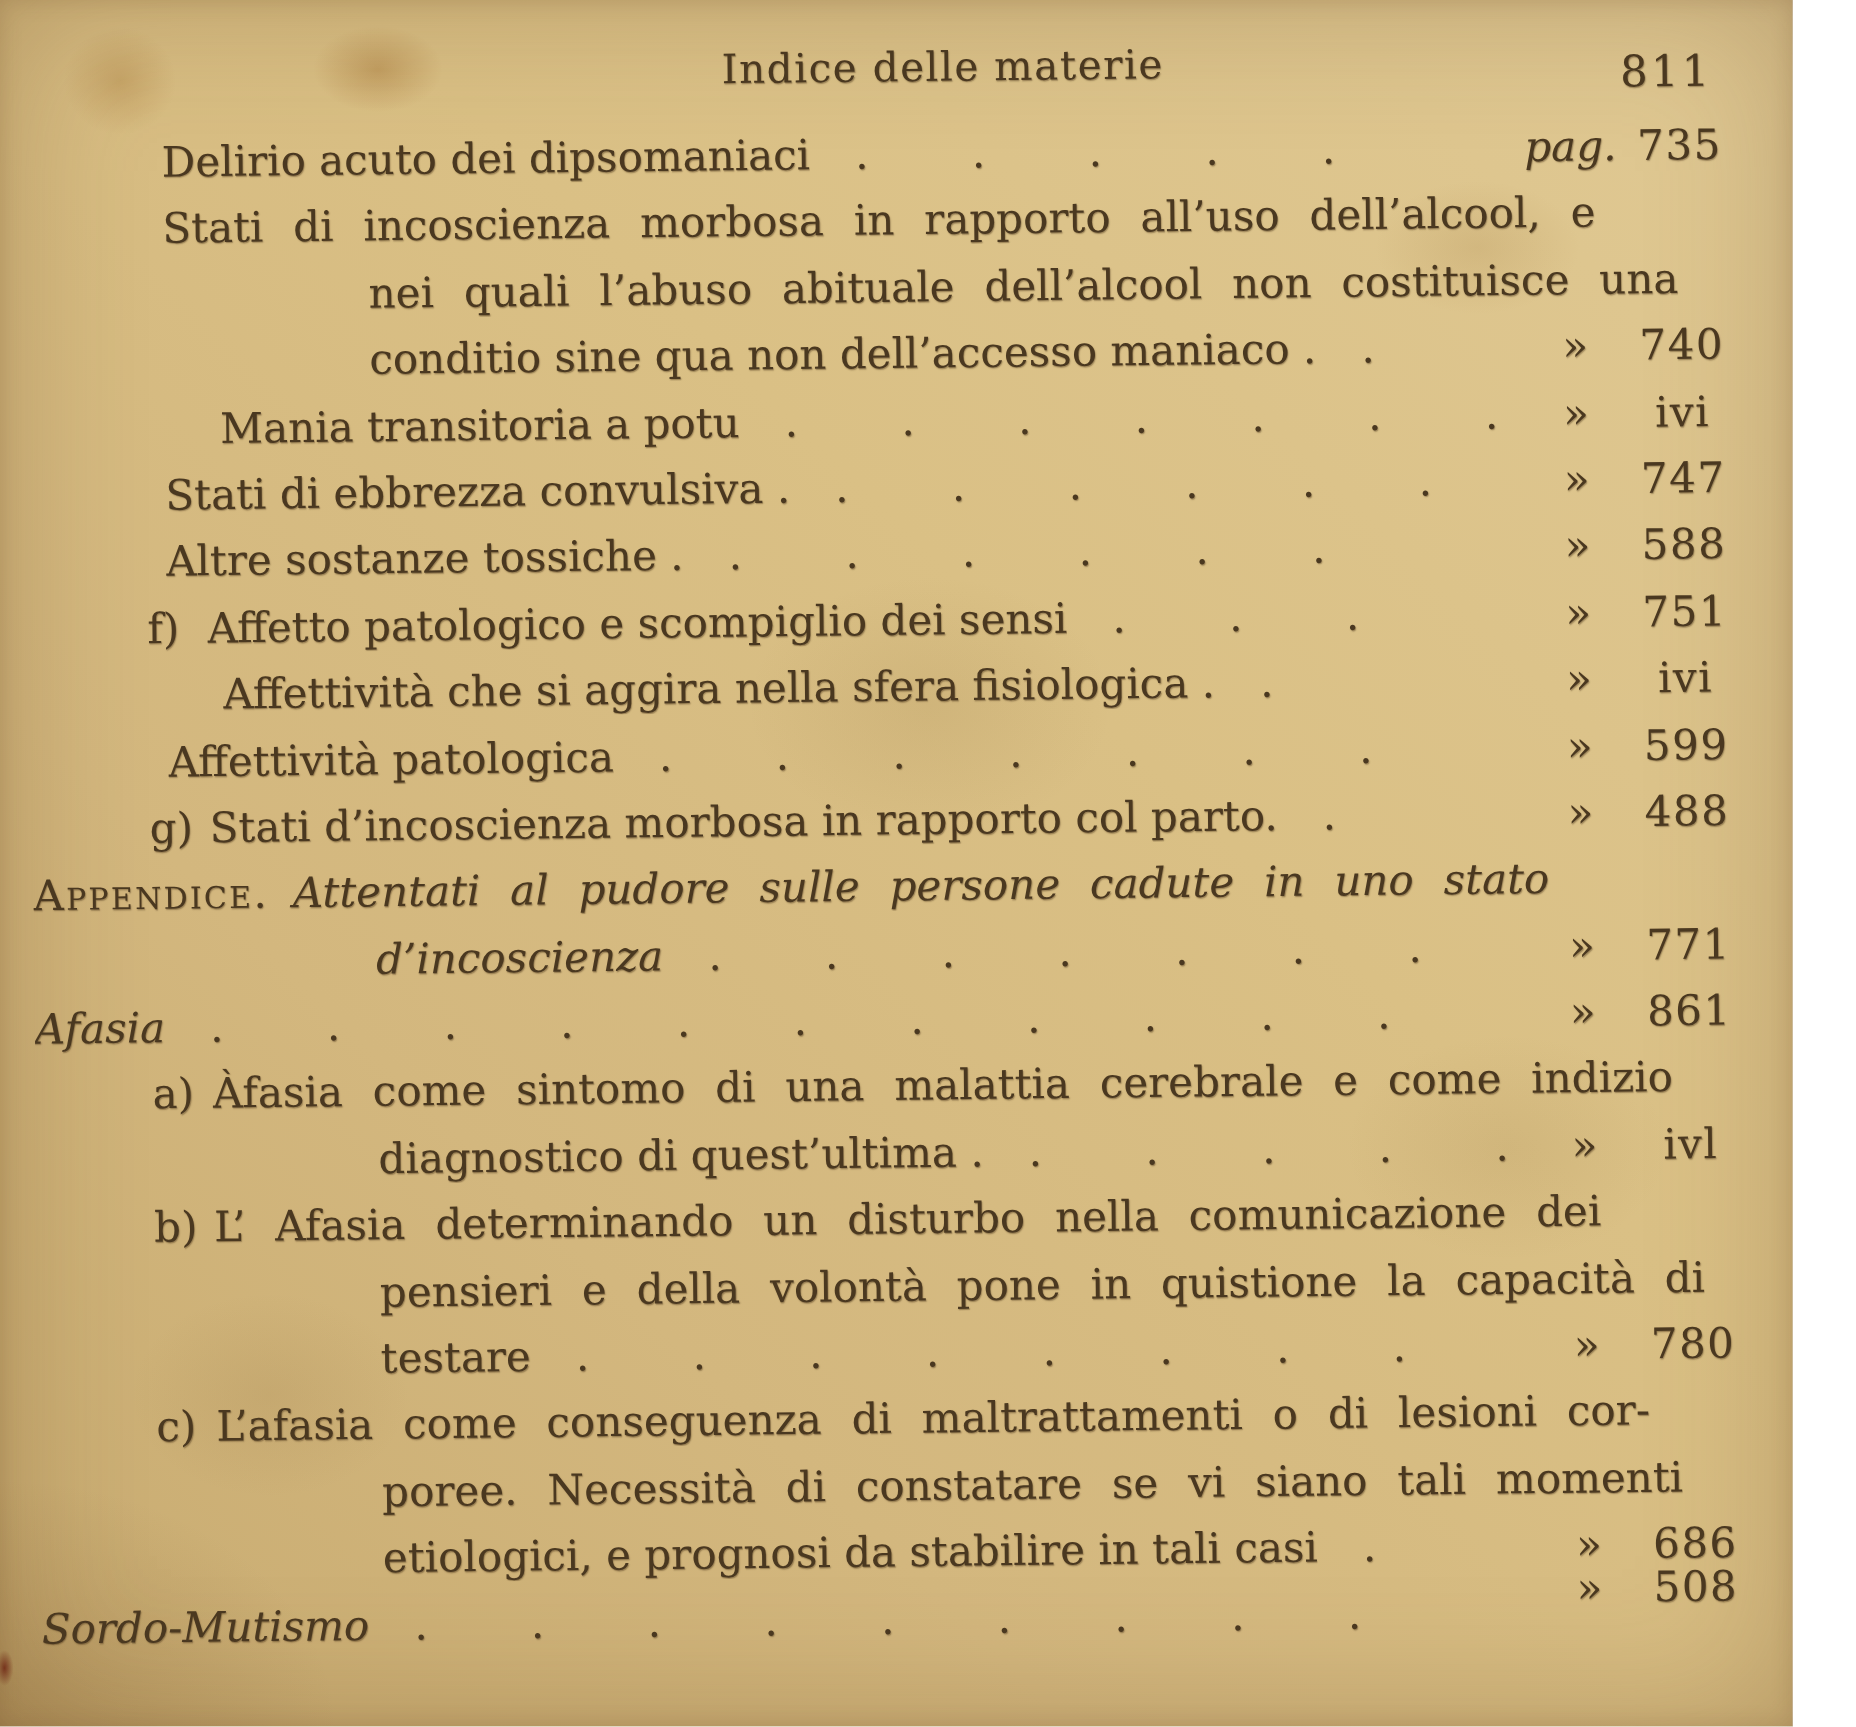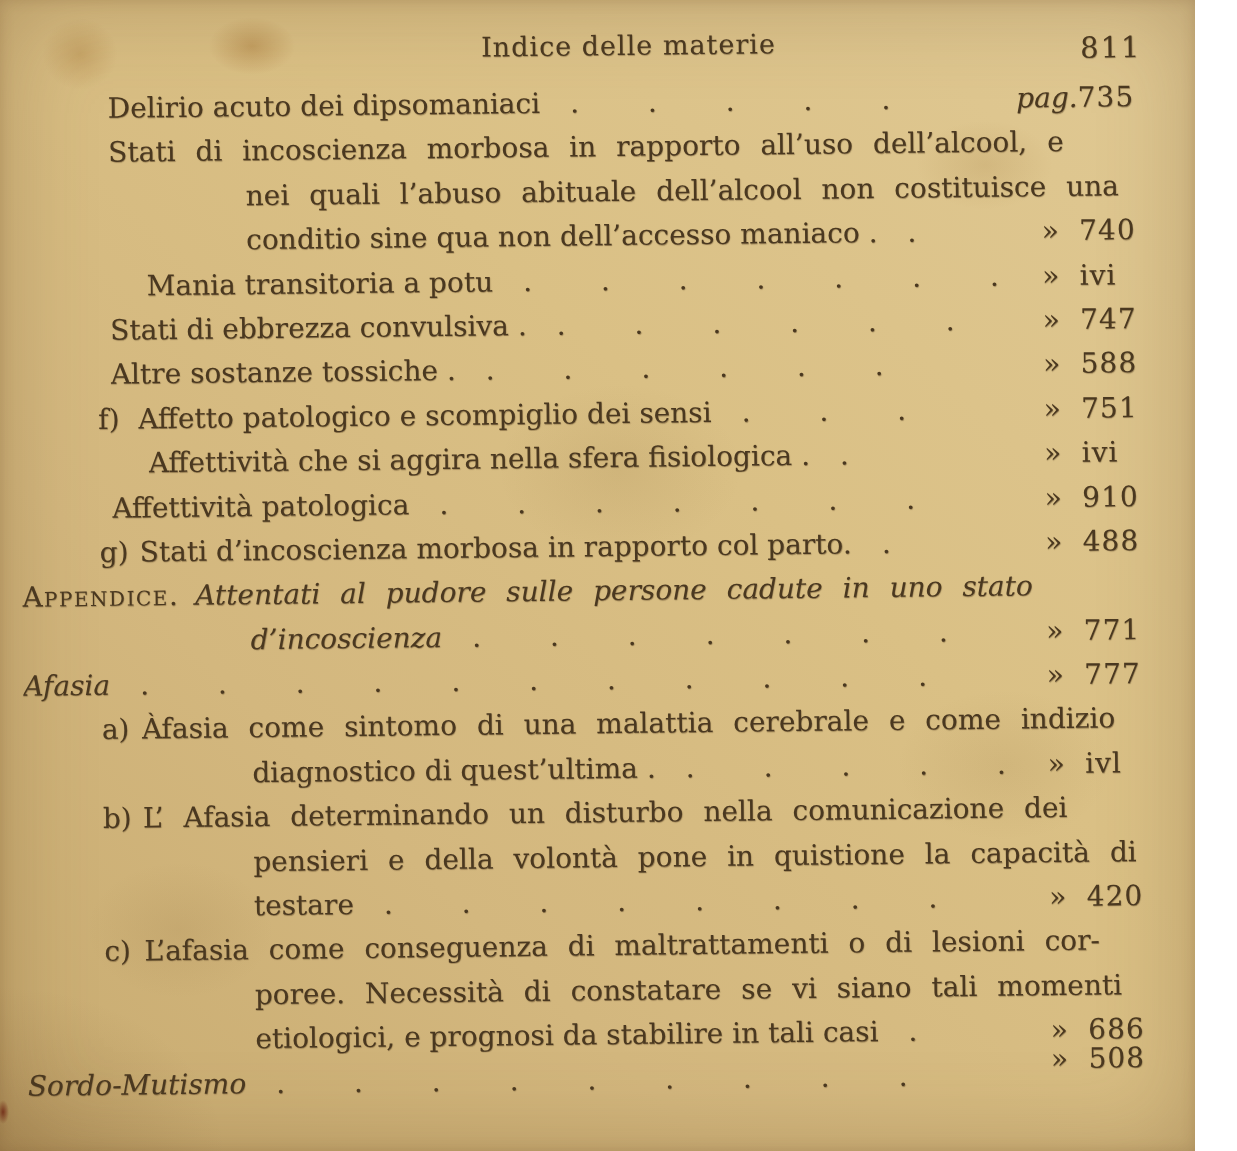--- a/index.html
+++ b/index.html
@@ -46,21 +46,21 @@
   .marker{flex:0 0 40px;}
   .entry-text{flex:0 1 auto;overflow:hidden;}
   .entry-text.fill{word-spacing:11px;}
   .it{font-style:italic;}
   .sc{font-variant:small-caps;letter-spacing:1.5px;margin-right:16px;font-style:normal;}
   .dots{
     flex:1 1 auto;overflow:hidden;white-space:nowrap;
     word-spacing:60px;padding-left:30px;
   }
   .ref{flex:0 0 58px;text-align:center;margin-left:12px;}
-  .page-col{flex:0 0 84px;text-align:left;letter-spacing:1px;}
+  .page-col{flex:0 0 84px;text-align:center;letter-spacing:1px;}
   .raised .ref,.raised .page-col{position:relative;top:-16px;}
 </style>
 </head>
 <body>
 
 <div class="page">
   <div class="content">
     <div class="header">
       <span class="title">Indice delle materie</span>
       <span class="pageno">811</span>
@@ -123,21 +123,21 @@
     <span class="entry-text"><span>Affettività che si aggira nella sfera fisiologica .</span></span>
     <span class="dots">.</span>
     <span class="ref">»</span>
     <span class="page-col">ivi</span>
   </div>
         <div class="row main">
 
     <span class="entry-text"><span>Affettività patologica</span></span>
     <span class="dots">. . . . . . .</span>
     <span class="ref">»</span>
-    <span class="page-col">910</span>
+    <span class="page-col">599</span>
   </div>
         <div class="row letter">
     <span class="marker">g)</span>
     <span class="entry-text"><span>Stati d’incoscienza morbosa in rapporto col parto.</span></span>
     <span class="dots">.</span>
     <span class="ref">»</span>
     <span class="page-col">488</span>
   </div>
         <div class="row flush">
 
@@ -149,21 +149,21 @@
     <span class="entry-text"><span class="it">d’incoscienza</span></span>
     <span class="dots">. . . . . . .</span>
     <span class="ref">»</span>
     <span class="page-col">771</span>
   </div>
         <div class="row flush">
 
     <span class="entry-text"><span class="it">Afasia</span></span>
     <span class="dots">. . . . . . . . . . .</span>
     <span class="ref">»</span>
-    <span class="page-col">777</span>
+    <span class="page-col">861</span>
   </div>
         <div class="row letter">
     <span class="marker">a)</span>
     <span class="entry-text fill"><span>Àfasia come sintomo di una malattia cerebrale e come indizio</span></span>
 
   </div>
         <div class="row cont">
 
     <span class="entry-text"><span>diagnostico di quest’ultima .</span></span>
     <span class="dots">. . . . .</span>
@@ -178,21 +178,21 @@
         <div class="row cont">
 
     <span class="entry-text fill"><span>pensieri e della volontà pone in quistione la capacità di</span></span>
 
   </div>
         <div class="row cont">
 
     <span class="entry-text"><span>testare</span></span>
     <span class="dots">. . . . . . . .</span>
     <span class="ref">»</span>
-    <span class="page-col">420</span>
+    <span class="page-col">780</span>
   </div>
         <div class="row letter">
     <span class="marker">c)</span>
     <span class="entry-text fill"><span>L’afasia come conseguenza di maltrattamenti o di lesioni cor-</span></span>
 
   </div>
         <div class="row cont">
 
     <span class="entry-text fill"><span>poree. Necessità di constatare se vi siano tali momenti</span></span>
 

